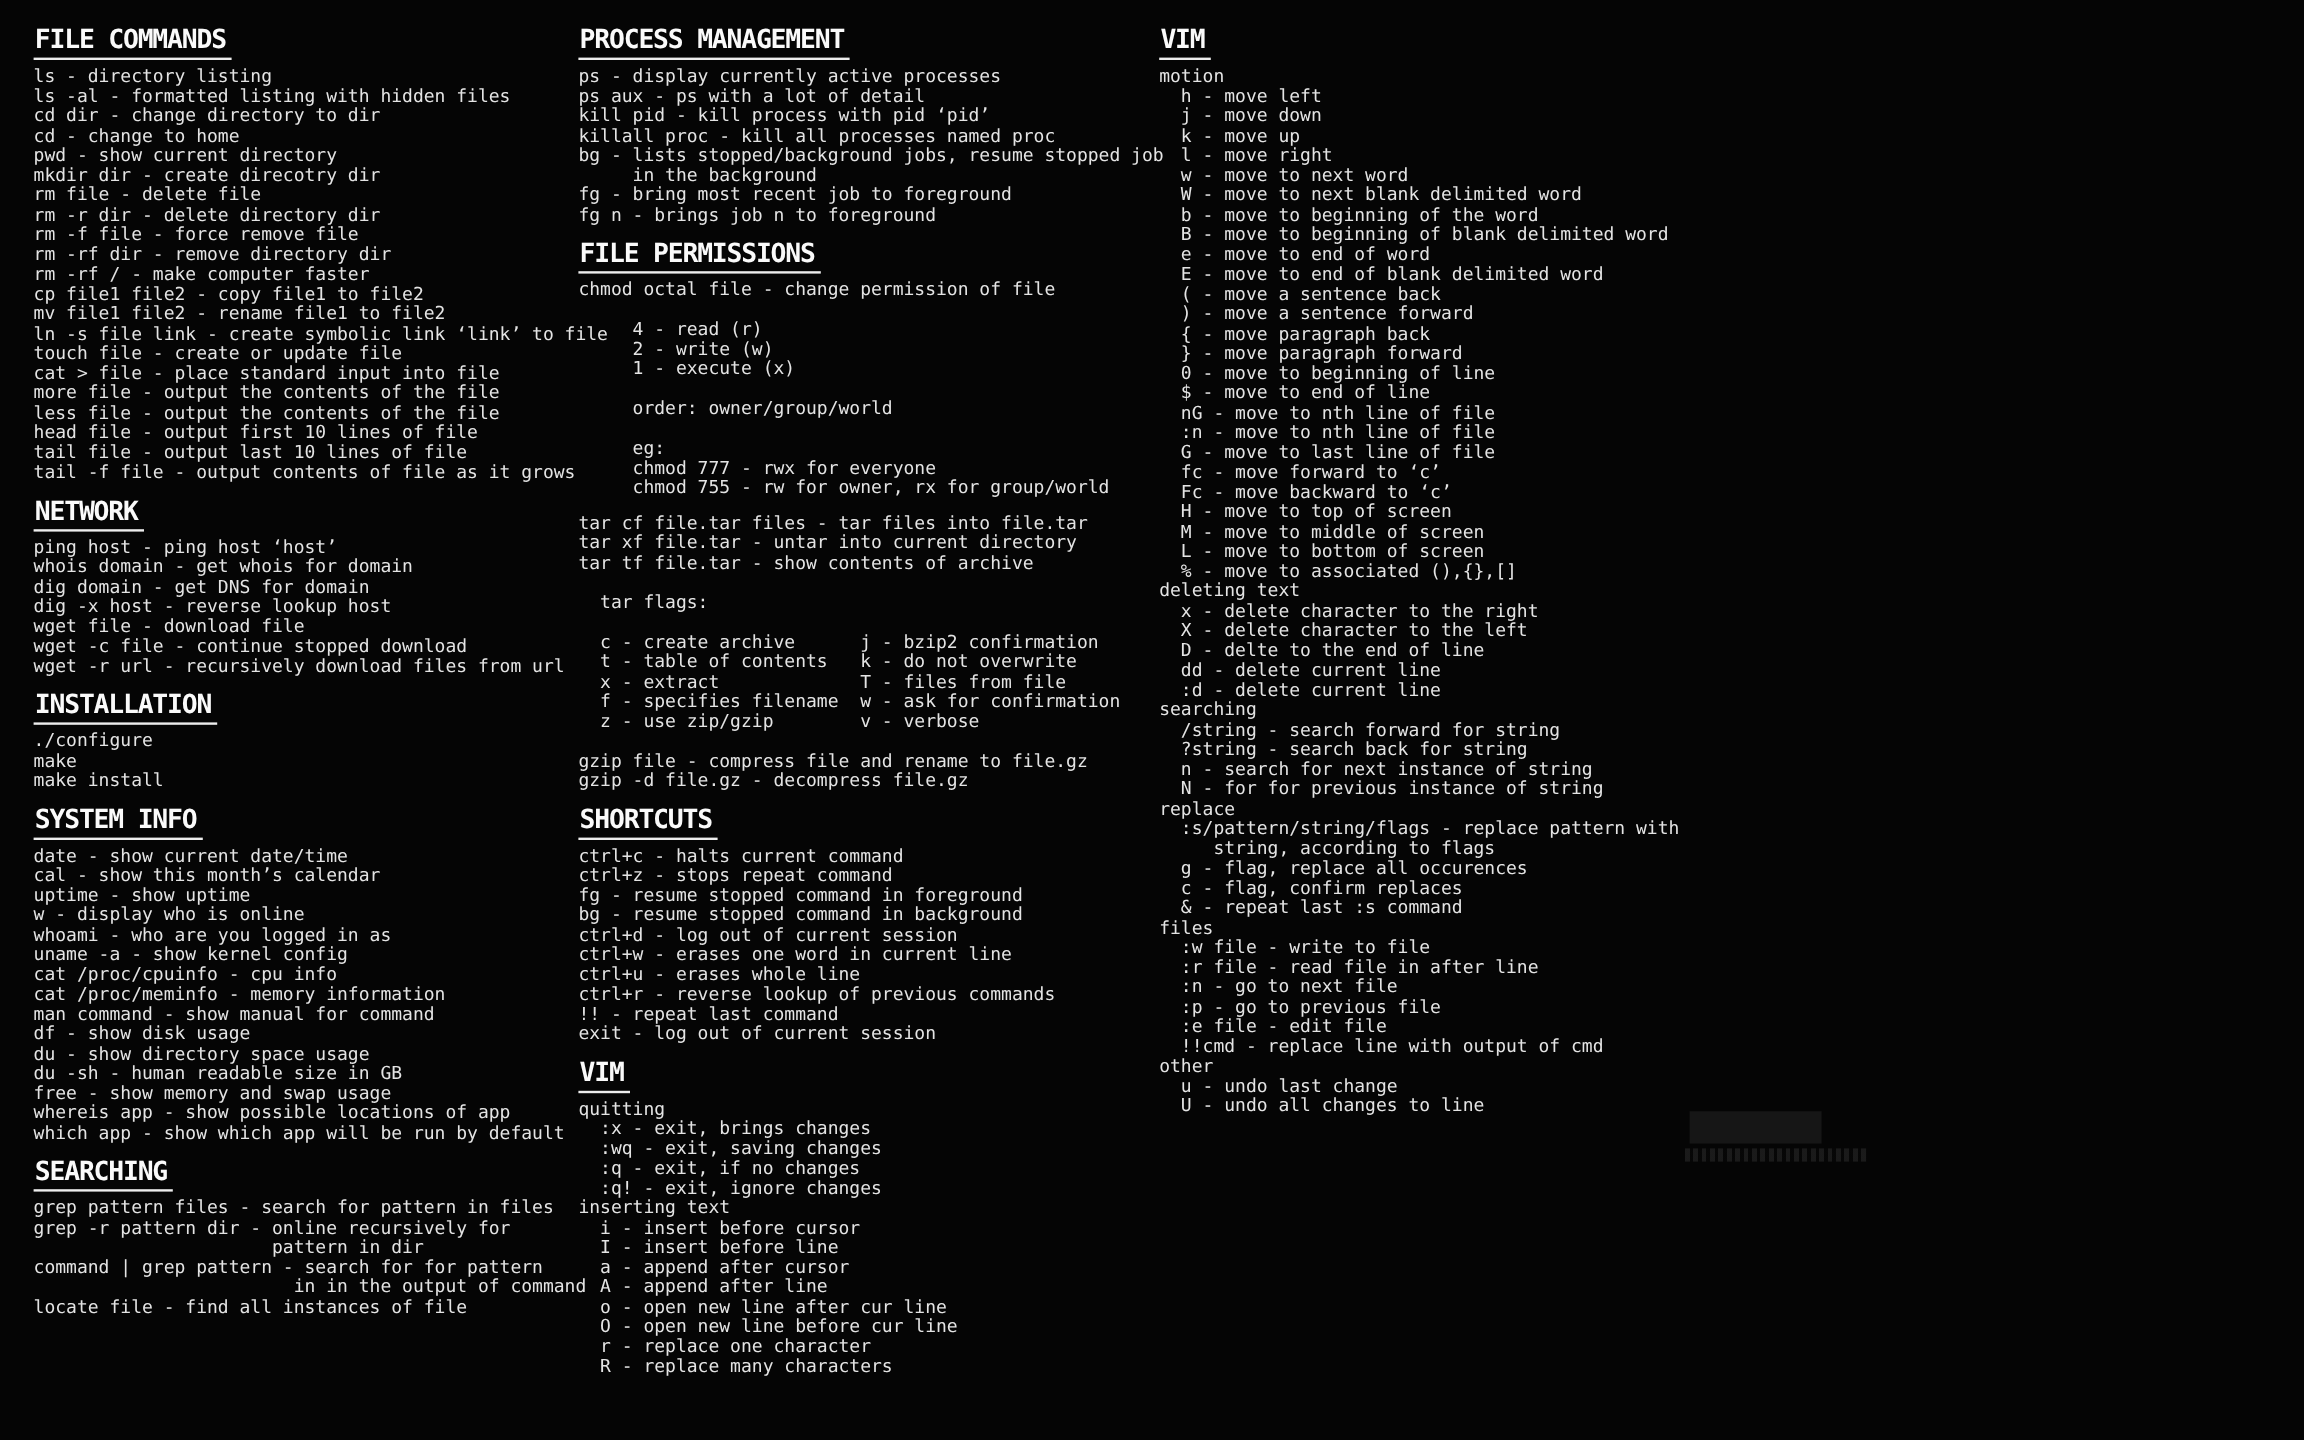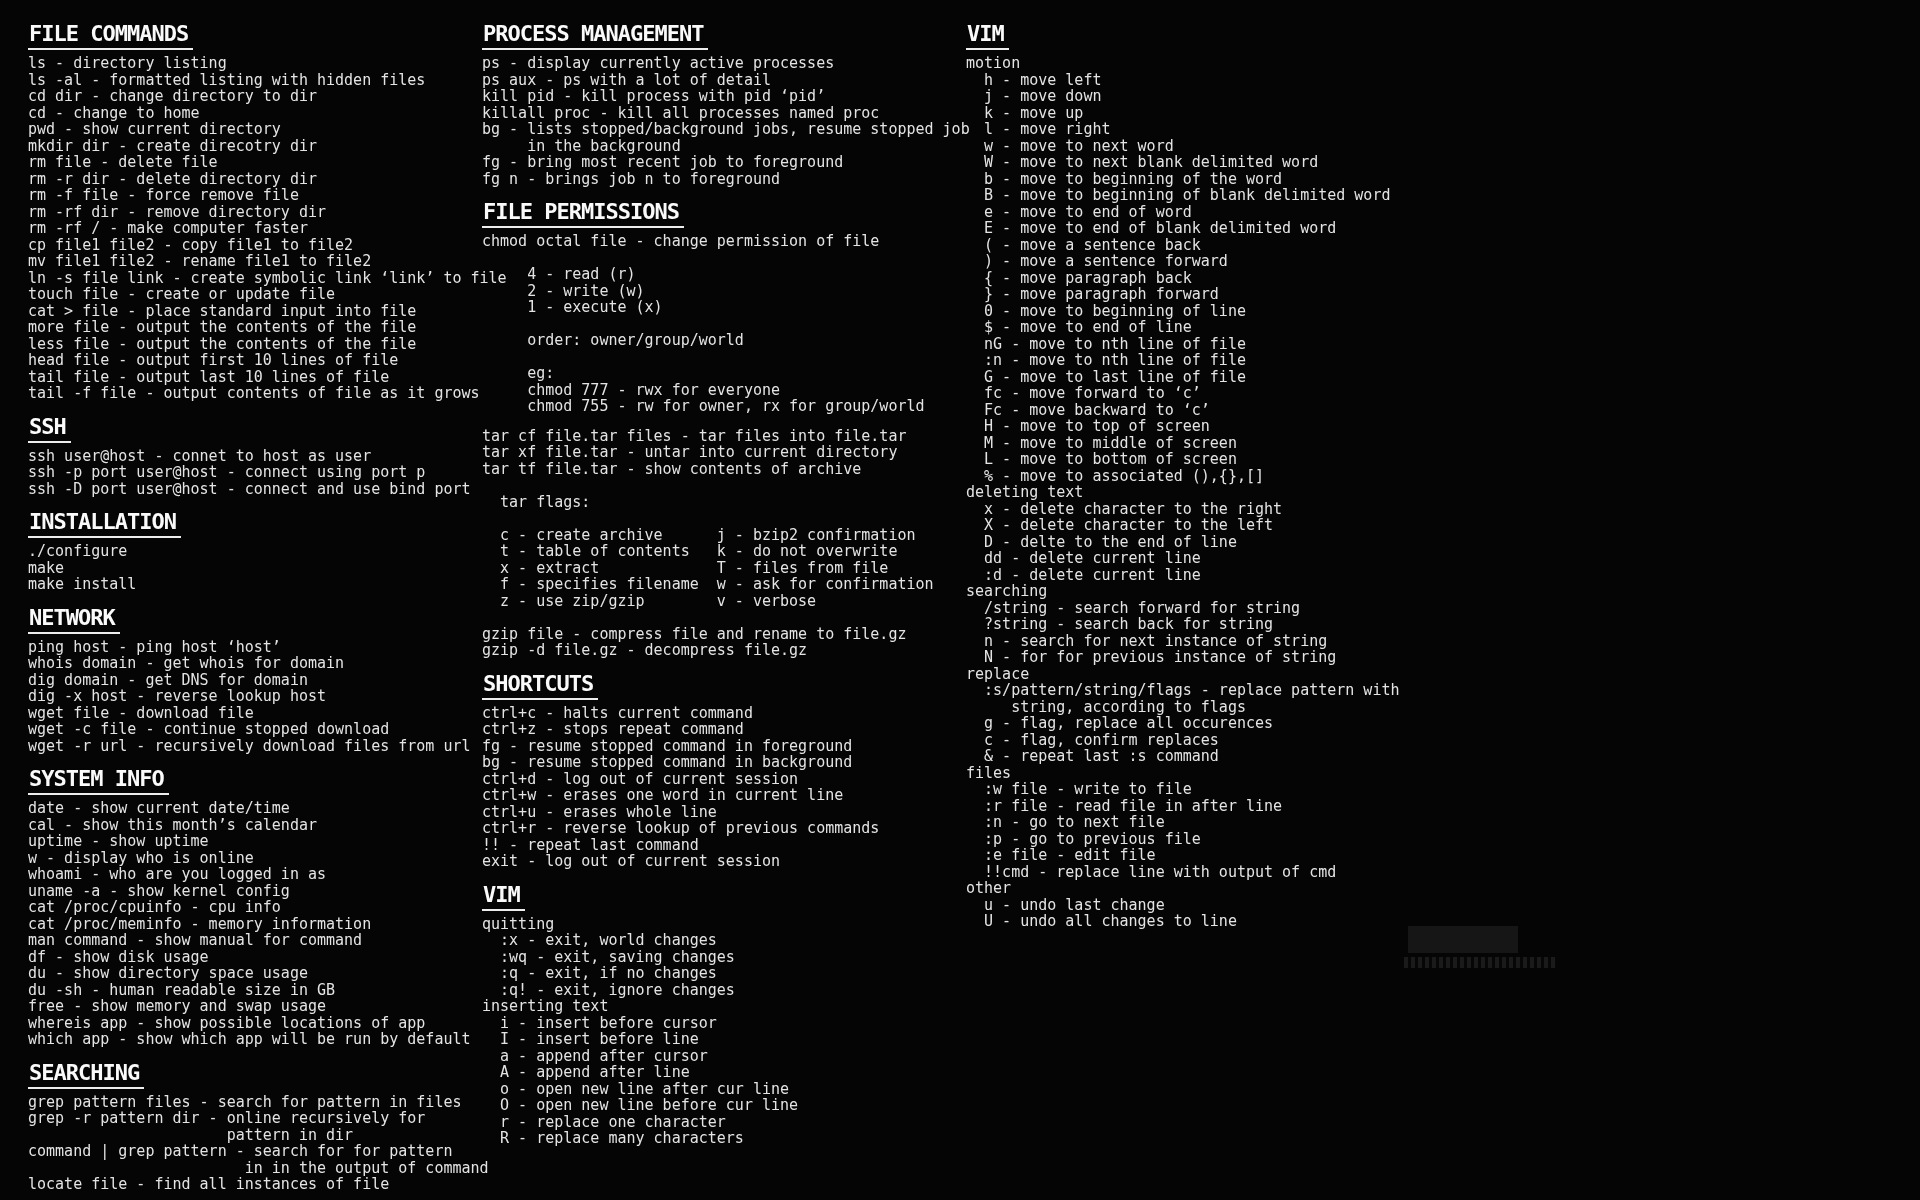--- a/index.html
+++ b/index.html
@@ -70,40 +70,34 @@
         <div class="line">ln -s file link - create symbolic link ‘link’ to file</div>
         <div class="line">touch file - create or update file</div>
         <div class="line">cat &gt; file - place standard input into file</div>
         <div class="line">more file - output the contents of the file</div>
         <div class="line">less file - output the contents of the file</div>
         <div class="line">head file - output first 10 lines of file</div>
         <div class="line">tail file - output last 10 lines of file</div>
         <div class="line">tail -f file - output contents of file as it grows</div>
       </div>
       <div class="section">
-        <div><span class="title">SSH</span></div>
-        <div class="line">ssh user@host - connet to host as user</div>
-        <div class="line">ssh -p port user@host - connect using port p</div>
-        <div class="line">ssh -D port user@host - connect and use bind port</div>
-      </div>
-      <div class="section">
-        <div><span class="title">INSTALLATION</span></div>
-        <div class="line">./configure</div>
-        <div class="line">make</div>
-        <div class="line">make install</div>
-      </div>
-      <div class="section">
         <div><span class="title">NETWORK</span></div>
         <div class="line">ping host - ping host ‘host’</div>
         <div class="line">whois domain - get whois for domain</div>
         <div class="line">dig domain - get DNS for domain</div>
         <div class="line">dig -x host - reverse lookup host</div>
         <div class="line">wget file - download file</div>
         <div class="line">wget -c file - continue stopped download</div>
         <div class="line">wget -r url - recursively download files from url</div>
+      </div>
+      <div class="section">
+        <div><span class="title">INSTALLATION</span></div>
+        <div class="line">./configure</div>
+        <div class="line">make</div>
+        <div class="line">make install</div>
       </div>
       <div class="section">
         <div><span class="title">SYSTEM INFO</span></div>
         <div class="line">date - show current date/time</div>
         <div class="line">cal - show this month’s calendar</div>
         <div class="line">uptime - show uptime</div>
         <div class="line">w - display who is online</div>
         <div class="line">whoami - who are you logged in as</div>
         <div class="line">uname -a - show kernel config</div>
         <div class="line">cat /proc/cpuinfo - cpu info</div>
@@ -177,21 +171,21 @@
         <div class="line">ctrl+d - log out of current session</div>
         <div class="line">ctrl+w - erases one word in current line</div>
         <div class="line">ctrl+u - erases whole line</div>
         <div class="line">ctrl+r - reverse lookup of previous commands</div>
         <div class="line">!! - repeat last command</div>
         <div class="line">exit - log out of current session</div>
       </div>
       <div class="section">
         <div><span class="title">VIM</span></div>
         <div class="line">quitting</div>
-        <div class="line">  :x - exit, world changes</div>
+        <div class="line">  :x - exit, brings changes</div>
         <div class="line">  :wq - exit, saving changes</div>
         <div class="line">  :q - exit, if no changes</div>
         <div class="line">  :q! - exit, ignore changes</div>
         <div class="line">inserting text</div>
         <div class="line">  i - insert before cursor</div>
         <div class="line">  I - insert before line</div>
         <div class="line">  a - append after cursor</div>
         <div class="line">  A - append after line</div>
         <div class="line">  o - open new line after cur line</div>
         <div class="line">  O - open new line before cur line</div>

